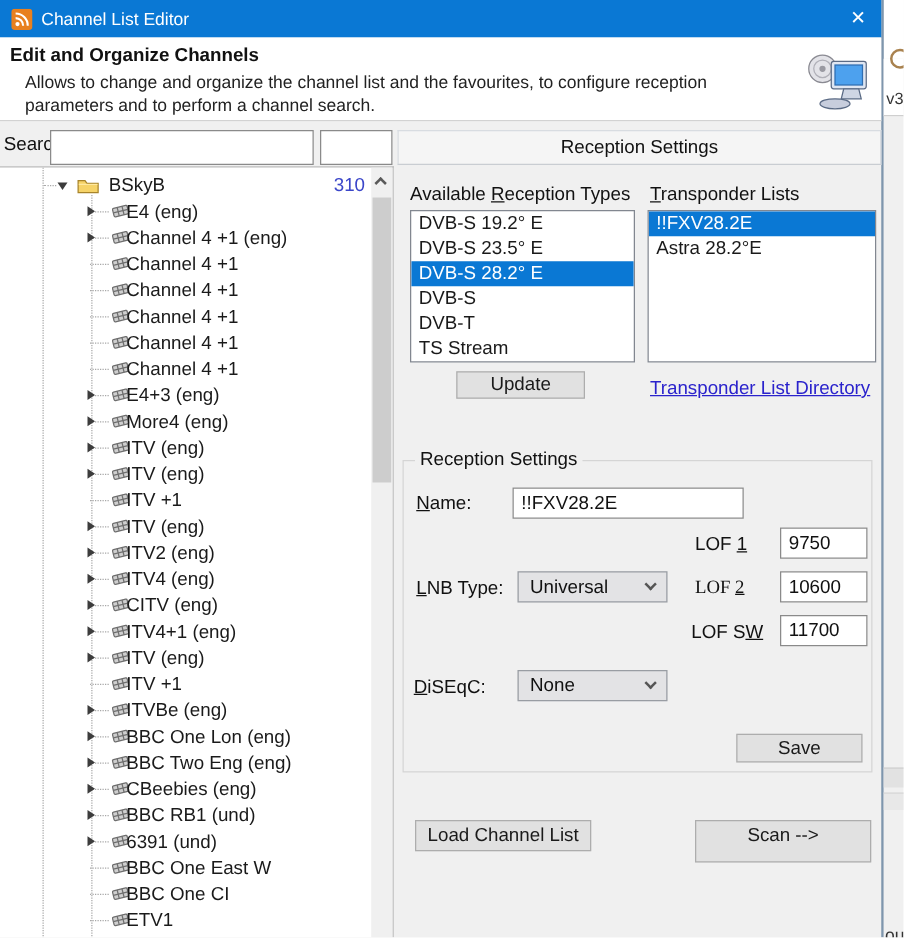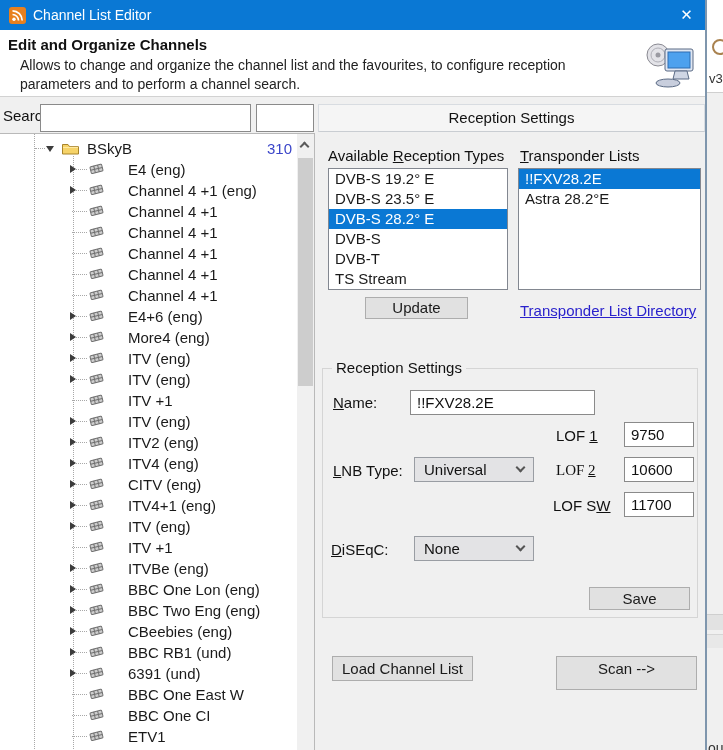--- a/index.html
+++ b/index.html
@@ -25,21 +25,21 @@
   .search-small { position:absolute; left:256px; top:104px; width:58px; height:28px; border:1px solid #8a8a8a; background:#fff; font-size:15px; padding:0 4px; font-family:"Liberation Sans",sans-serif; }
 
   .tree-panel { position:absolute; left:0; top:133px; width:315px; height:617px; background:#ffffff; border-top:1px solid #b9b9b9; border-right:1px solid #b9b9b9; overflow:hidden; }
   .vline1 { position:absolute; left:34px; top:0; height:617px; border-left:1px dotted #a8a8a8; }
   .vline2 { position:absolute; left:73px; top:22px; height:595px; border-left:1px dotted #a8a8a8; }
 
   .trow { position:absolute; left:0; width:296px; height:21px; }
   .trow .stub { position:absolute; left:72px; top:10px; width:15px; border-top:1px dotted #a8a8a8; }
   .trow .arr { position:absolute; left:70px; top:6px; width:0; height:0; border-left:6px solid #3c3c3c; border-top:4px solid transparent; border-bottom:4px solid transparent; }
   .trow .chicon { position:absolute; left:88px; top:3px; }
-  .trow .tlabel { position:absolute; left:128px; top:2px; font-size:15px; color:#1a1a1a; white-space:nowrap; }
+  .trow .tlabel { position:absolute; left:101px; top:2px; font-size:15px; color:#1a1a1a; white-space:nowrap; }
   .root-row { position:absolute; left:0; top:4px; width:296px; height:21px; }
   .root-stub { position:absolute; left:35px; top:10px; width:10px; border-top:1px dotted #a8a8a8; }
   .root-arr { position:absolute; left:46px; top:8px; width:0; height:0; border-top:6px solid #3c3c3c; border-left:4px solid transparent; border-right:4px solid transparent; }
   .root-folder { position:absolute; left:61px; top:3px; }
   .root-label { position:absolute; left:87px; top:2px; font-size:15px; color:#1a1a1a; }
   .root-count { position:absolute; left:258px; top:2px; width:34px; font-size:15px; color:var(--count); text-align:right; }
 
   .sbar { position:absolute; left:297px; top:0; width:17px; height:617px; background:#f0f0f0; }
   .sbar-up { position:absolute; left:0; top:3px; width:17px; height:15px; }
   .sbar-up .chev { position:absolute; left:4px; top:6px; width:7px; height:7px; border-left:2px solid #5a5a5a; border-top:2px solid #5a5a5a; transform:rotate(45deg); }
@@ -232,21 +232,21 @@
             <span class="stub"></span>
             <span class="arr"></span>
             <span class="chicon"><svg width="17" height="14" viewBox="0 0 17 14">
                 <g transform="rotate(-14 8 7)">
                   <rect x="2.5" y="3.5" width="12" height="7" rx="1" fill="#cfcfcf" stroke="#6f6f6f"></rect>
                   <line x1="6.5" y1="3.5" x2="6.5" y2="10.5" stroke="#6f6f6f"></line>
                   <line x1="10.5" y1="3.5" x2="10.5" y2="10.5" stroke="#6f6f6f"></line>
                   <line x1="2.5" y1="7" x2="14.5" y2="7" stroke="#6f6f6f"></line>
                 </g>
               </svg></span>
-            <span class="tlabel">E4+6 (eng)</span>
+            <span class="tlabel">E4+3 (eng)</span>
           </div>
           <div class="trow" style="top: 193px; padding-left: 31px;">
             <span class="stub"></span>
             <span class="arr"></span>
             <span class="chicon"><svg width="17" height="14" viewBox="0 0 17 14">
                 <g transform="rotate(-14 8 7)">
                   <rect x="2.5" y="3.5" width="12" height="7" rx="1" fill="#cfcfcf" stroke="#6f6f6f"></rect>
                   <line x1="6.5" y1="3.5" x2="6.5" y2="10.5" stroke="#6f6f6f"></line>
                   <line x1="10.5" y1="3.5" x2="10.5" y2="10.5" stroke="#6f6f6f"></line>
                   <line x1="2.5" y1="7" x2="14.5" y2="7" stroke="#6f6f6f"></line>

